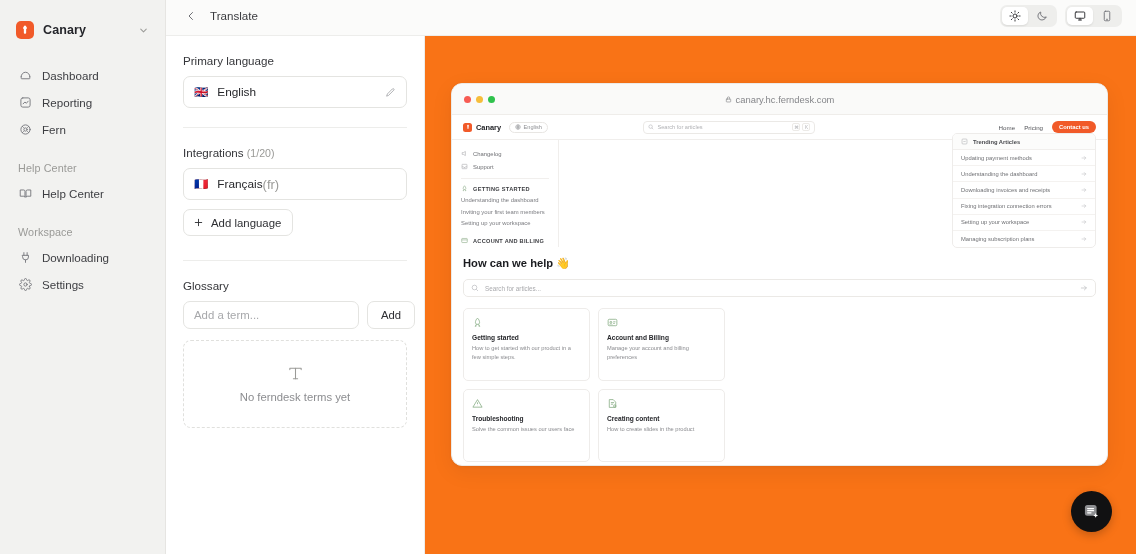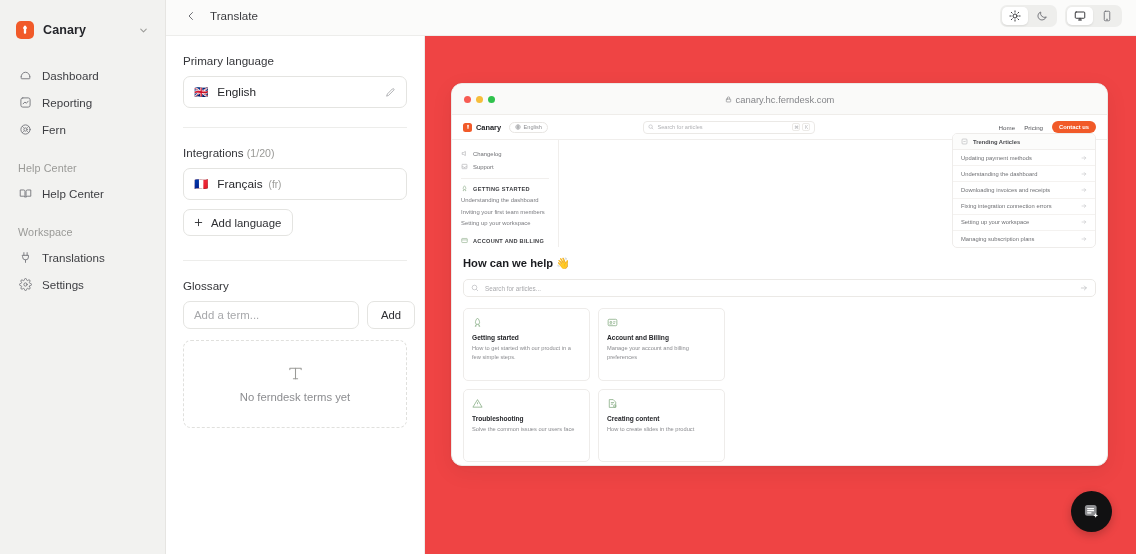--- a/index.html
+++ b/index.html
@@ -90,21 +90,21 @@
   .sec-label { font-size: 11.6px; color: #35363a; margin-bottom: 9px; }
   .sec-label .count { color: #9a9a97; font-size: 10.6px; }
 
   .lang-row {
     height: 32px; border: 1px solid #e4e4e1; border-radius: 7px;
     display: flex; align-items: center; padding: 0 10px;
     background: #fff; cursor: pointer;
   }
   .flag { font-size: 11.5px; color: #3a3b3f; letter-spacing: 0px; }
   .lang-name { font-size: 11.8px; color: #26272b; margin-left: 9px; }
-  .lang-code { font-size: 10px; color: #9a9a97; margin-left: 6px; }
+  .lang-code { font-size: 13px; color: #9a9a97; margin-left: 0; }
   .row-act { margin-left: auto; color: #9d9e a2; color:#9d9ea2; display: flex; }
 
   .divider { height: 1px; background: #ededeb; margin: 19px 0 18px 0; }
 
   .add-btn {
     margin-top: 9px; height: 27px; display: inline-flex; align-items: center; gap: 7px;
     padding: 0 11px 0 9px; border: 1px solid #e4e4e1; border-radius: 7px;
     background: #fff; font-size: 11.4px; color: #2e2f33; cursor: pointer;
   }
 
@@ -123,21 +123,21 @@
 
   .gloss-empty {
     margin-top: 11px; height: 88px; border: 1px dashed #e0e0dd; border-radius: 8px;
     display: flex; flex-direction: column; align-items: center; justify-content: center;
     gap: 9px; color: #9a9a97;
   }
   .gloss-empty-text { font-size: 11.3px; color: #8c8d90; }
 
   
   .preview {
-    flex: 1 1 auto; height: 518px; background: #ef4444;
+    flex: 1 1 auto; height: 518px; background: #f97316;
     position: relative;
   }
   .browser {
     position: absolute; left: 26px; top: 47px;
     width: 657px; height: 383px;
     background: #ffffff; border-radius: 11px;
     border: 1px solid #eceae7;
     box-shadow: 0 6px 22px rgba(22,22,22,.07), 0 1px 3px rgba(22,22,22,.05);
     overflow: hidden;
   }
@@ -332,21 +332,21 @@
 
     <div class="nav-group">Workspace</div>
     <div class="nav-item">
       <span class="nav-ico">
         <svg width="13" height="13" viewBox="0 0 24 24" fill="none" stroke="currentColor" stroke-width="1.7" stroke-linecap="round" stroke-linejoin="round">
             <path d="M9 3v5M15 3v5"></path>
             <path d="M6.5 8h11v3a5.5 5.5 0 0 1-5.5 5.5A5.5 5.5 0 0 1 6.5 11z"></path>
             <path d="M12 16.5V21"></path>
           </svg>
       </span>
-      <span>Translations</span>
+      <span>Downloading</span>
     </div>
     <div class="nav-item">
       <span class="nav-ico">
         <svg width="13" height="13" viewBox="0 0 24 24" fill="none" stroke="currentColor" stroke-width="1.7" stroke-linecap="round" stroke-linejoin="round">
             <circle cx="12" cy="12" r="3"></circle>
             <path d="M19.4 15a1.6 1.6 0 0 0 .3 1.8l.1.1a2 2 0 1 1-2.8 2.8l-.1-.1a1.6 1.6 0 0 0-1.8-.3 1.6 1.6 0 0 0-1 1.5V21a2 2 0 1 1-4 0v-.1A1.6 1.6 0 0 0 9 19.4a1.6 1.6 0 0 0-1.8.3l-.1.1a2 2 0 1 1-2.8-2.8l.1-.1a1.6 1.6 0 0 0 .3-1.8 1.6 1.6 0 0 0-1.5-1H3a2 2 0 1 1 0-4h.1A1.6 1.6 0 0 0 4.6 9a1.6 1.6 0 0 0-.3-1.8l-.1-.1a2 2 0 1 1 2.8-2.8l.1.1a1.6 1.6 0 0 0 1.8.3H9a1.6 1.6 0 0 0 1-1.5V3a2 2 0 1 1 4 0v.1a1.6 1.6 0 0 0 1 1.5 1.6 1.6 0 0 0 1.8-.3l.1-.1a2 2 0 1 1 2.8 2.8l-.1.1a1.6 1.6 0 0 0-.3 1.8V9a1.6 1.6 0 0 0 1.5 1H21a2 2 0 1 1 0 4h-.1a1.6 1.6 0 0 0-1.5 1z"></path>
           </svg>
       </span>
       <span>Settings</span>
     </div>

